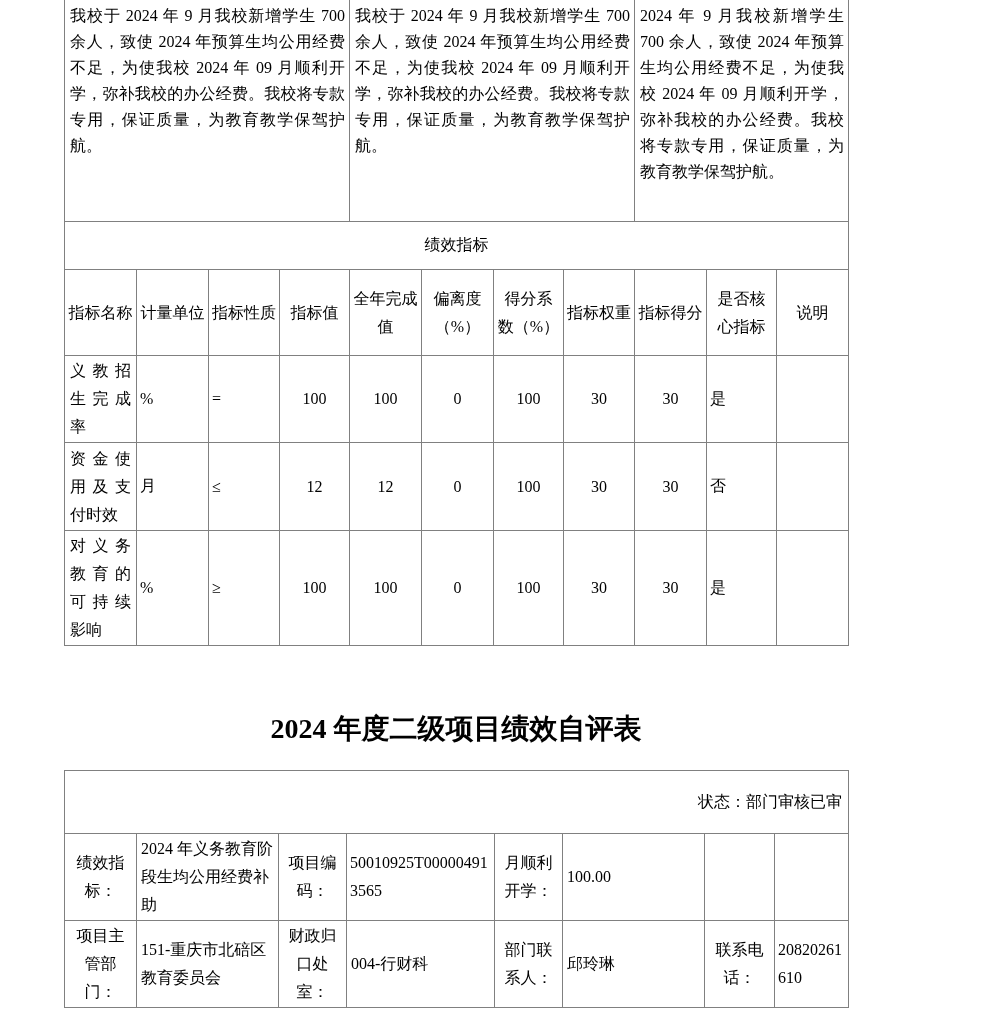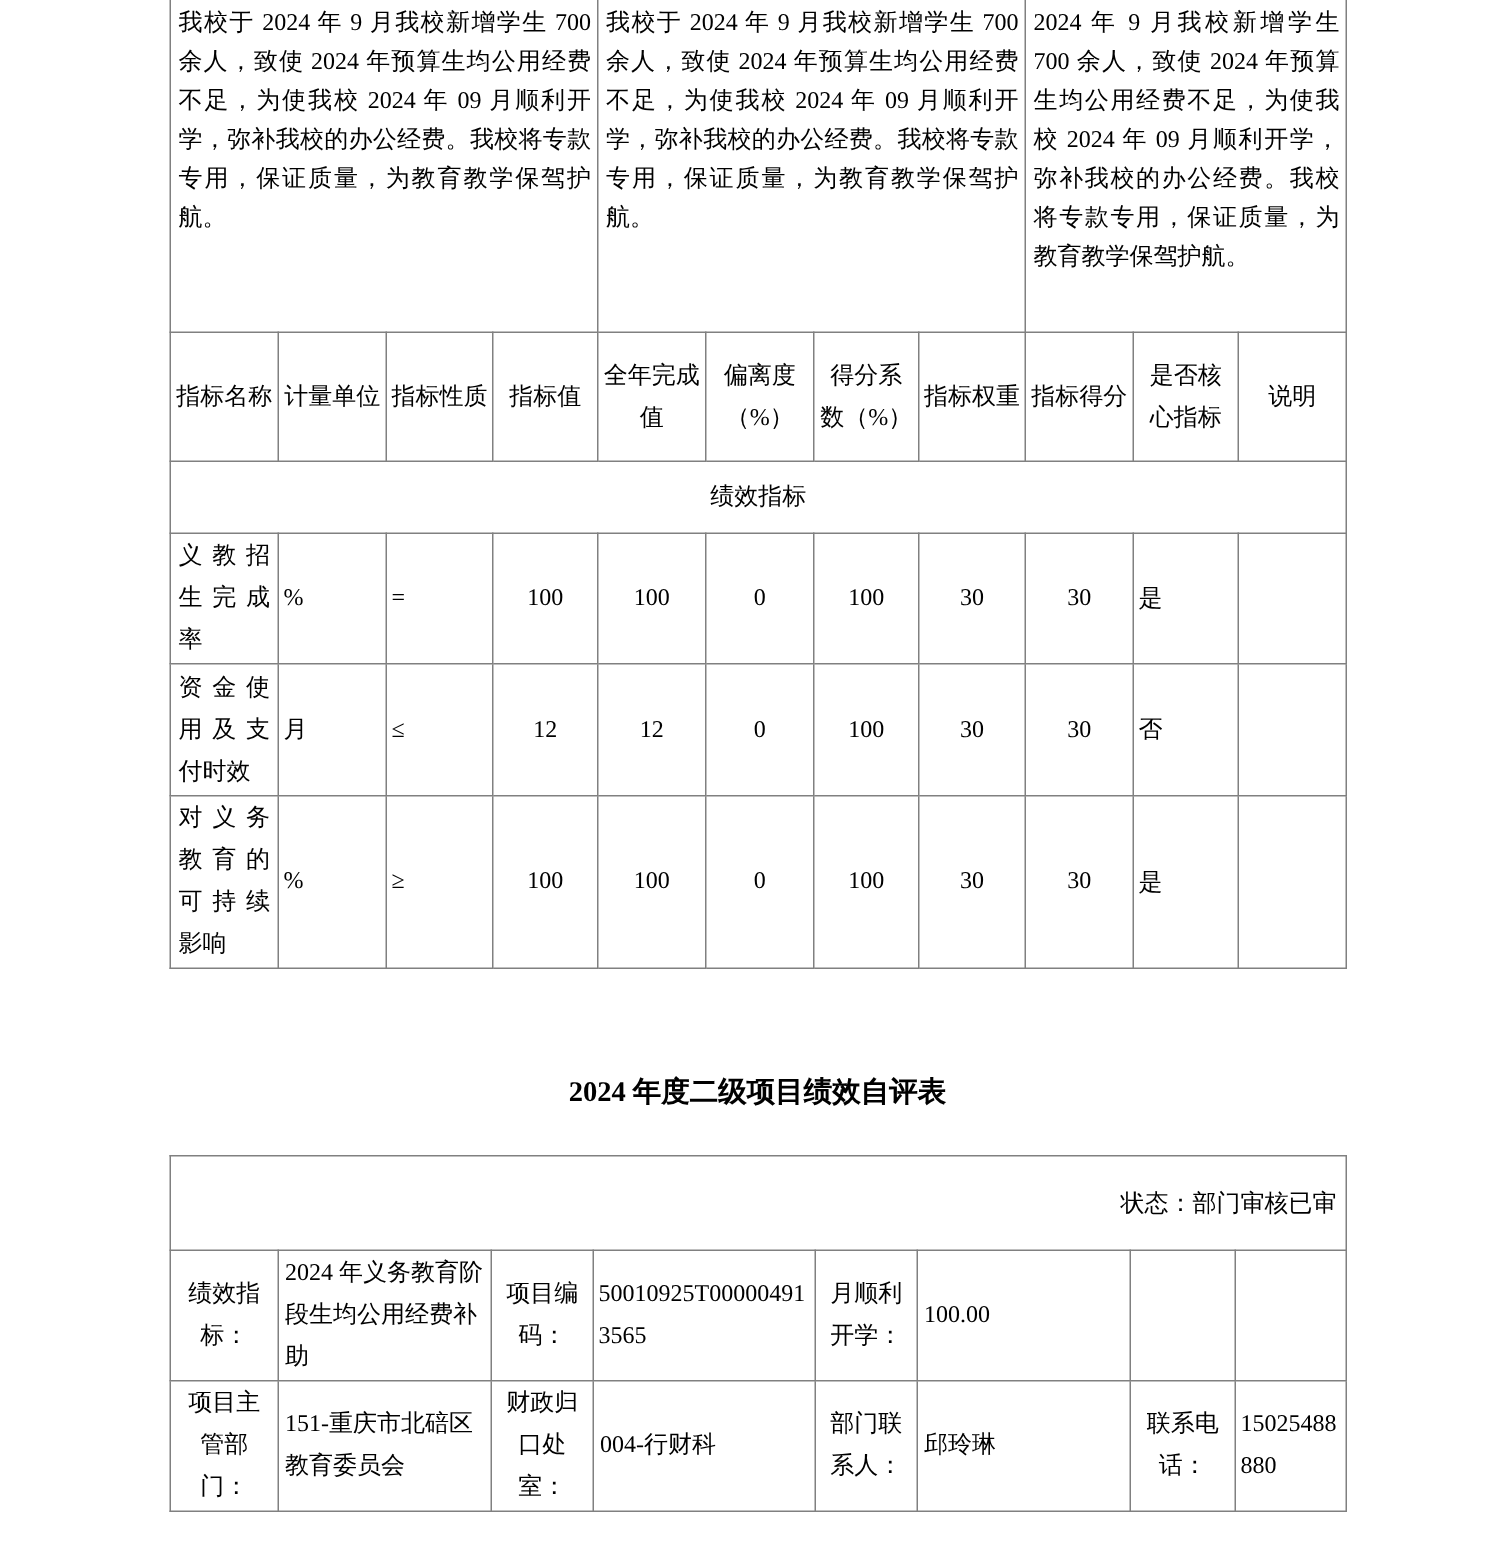--- a/index.html
+++ b/index.html
@@ -1,21 +1,21 @@
 <!DOCTYPE html>
 <html><head>
 <meta charset="utf-8">
 <style>
   html, body { margin:0; padding:0; }
   body {
     width:1000px; height:1029px; overflow:hidden;
     background:#ffffff; color:#000000;
     font-family:"Liberation Serif","DejaVu Serif",serif;
   }
-  .content { margin-left:113px; width:784px; }
+  .content { margin-left:64px; width:784px; }
   table { border-collapse:collapse; table-layout:fixed; width:784px; }
   td {
     border:1px solid #808080; font-size:16px; padding:0;
     vertical-align:middle; overflow:hidden; word-wrap:break-word;
   }
   
   .cont {
     vertical-align:top; text-align:justify; padding:3px 4px 2px 5px;
     line-height:26px; border-top:none; height:216px;
   }
@@ -23,21 +23,21 @@
   .sec  { text-align:center; height:47px; }
   .th   { text-align:center; line-height:28px; height:83px; padding:1px 3px; }
   .name { text-align:justify; padding:1px 5px; line-height:28px; }
   .unit { text-align:left; padding:1px 3px; }
   .num  { text-align:center; padding:1px 2px; }
   .rd1 td { height:83px; }
   .rd2 td { height:85px; }
   .rd3 td { height:105px; }
   
   .title {
-    font-size:19px; font-weight:bold; text-align:center;
+    font-size:28px; font-weight:bold; text-align:center;
     margin:62px 0 20px 0; line-height:42px;
   }
   
   .status { text-align:right; padding:11px 6px; height:40px; }
   .lbl  { text-align:center; line-height:28px; padding:1px 5px; }
   .val  { text-align:left; line-height:28px; padding:1px 4px; word-break:break-all; }
   .code { padding:1px 3px; }
   .r-p1 td { height:83px; }
   .r-p2 td { height:83px; }
   .foot { text-align:center; height:41px; }
@@ -61,34 +61,34 @@
         <col style="width:70px">
         <col style="width:72px">
     </colgroup>
     <tbody>
         <tr>
       <td colspan="4" class="cont">我校于 2024 年 9 月我校新增学生 700 余人，致使 2024 年预算生均公用经费不足，为使我校 2024 年 09 月顺利开学，弥补我校的办公经费。我校将专款专用，保证质量，为教育教学保驾护航。</td>
       <td colspan="4" class="cont">我校于 2024 年 9 月我校新增学生 700 余人，致使 2024 年预算生均公用经费不足，为使我校 2024 年 09 月顺利开学，弥补我校的办公经费。我校将专款专用，保证质量，为教育教学保驾护航。</td>
       <td colspan="3" class="cont">2024 年 9 月我校新增学生 700 余人，致使 2024 年预算生均公用经费不足，为使我校 2024 年 09 月顺利开学，弥补我校的办公经费。我校将专款专用，保证质量，为教育教学保驾护航。</td>
     </tr>
     <tr>
+      <td colspan="11" class="sec">绩效指标</td>
+    </tr>
+    <tr>
       <td class="th">指标名称</td>
       <td class="th">计量单位</td>
       <td class="th">指标性质</td>
       <td class="th">指标值</td>
       <td class="th">全年完成值</td>
       <td class="th">偏离度（%）</td>
       <td class="th">得分系数（%）</td>
       <td class="th">指标权重</td>
       <td class="th">指标得分</td>
       <td class="th">是否核心指标</td>
       <td class="th">说明</td>
-    </tr>
-    <tr>
-      <td colspan="11" class="sec">绩效指标</td>
     </tr>
     <tr class="rd1">
       <td class="name">义教招生完成率</td>
       <td class="unit">%</td>
       <td class="unit">=</td>
       <td class="num">100</td>
       <td class="num">100</td>
       <td class="num">0</td>
       <td class="num">100</td>
       <td class="num">30</td>
@@ -153,19 +153,19 @@
       <td class="val"></td>
     </tr>
     <tr class="r-p2">
       <td class="lbl">项目主管部门：</td>
       <td class="val">151-重庆市北碚区教育委员会</td>
       <td class="lbl">财政归口处室：</td>
       <td class="val">004-行财科</td>
       <td class="lbl">部门联系人：</td>
       <td class="val">邱玲琳</td>
       <td class="lbl">联系电话：</td>
-      <td class="val code">15025488880</td>
+      <td class="val code">20820261610</td>
     </tr>
 
   </tbody>
     </table>
 
 </div>
 
 </body></html>

